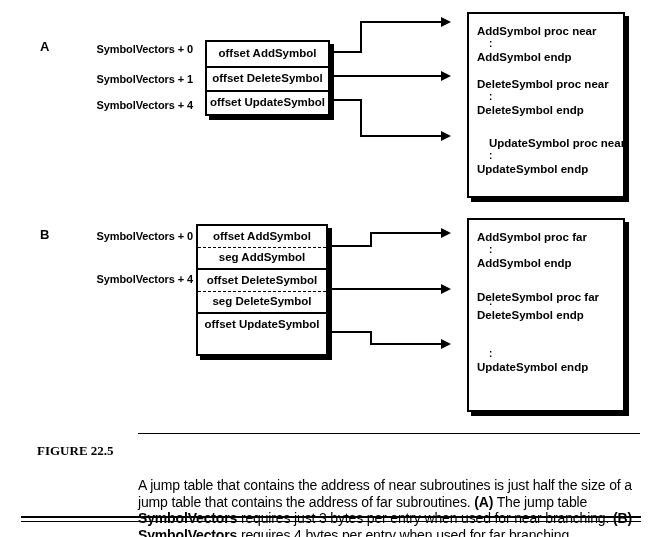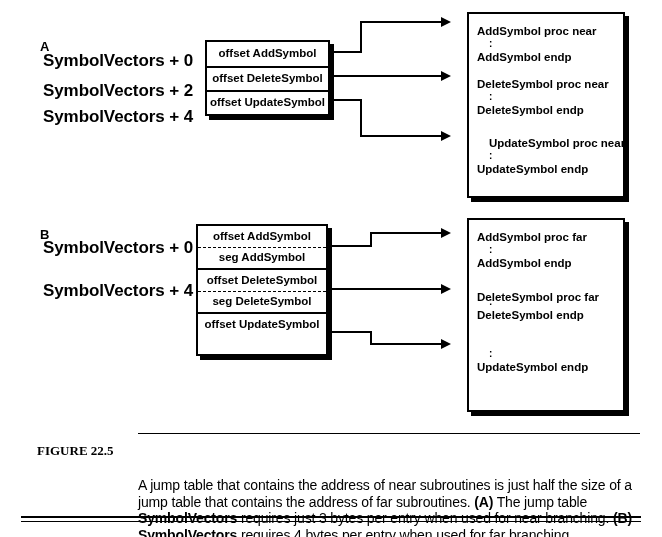--- a/index.html
+++ b/index.html
@@ -16,26 +16,25 @@
   
   .abs{position:absolute;}
 
   
   .panel-letter{
     font-size:13px;font-weight:bold;line-height:1;
   }
 
   
   .addr{
-    font-size:17px;font-weight:bold;
+    font-size:11px;font-weight:bold;
     text-align:right;
     width:150px;
     line-height:1;
     letter-spacing:-0.1px;
-    margin-top:8px;
   }
 
   
   .tablebox{
     position:absolute;
     background:#ffffff;
     border:2px solid #000;
     box-sizing:border-box;
     box-shadow:4px 4px 0 0 #000;
   }
@@ -106,21 +105,21 @@
   .caption-text b{font-weight:bold;}
 </style>
 </head>
 <body>
 
 <div class="fig">
 
   <div class="abs panel-letter" style="left:40px;top:40px;">A</div>
 
   <div class="abs addr" style="left:43px;top:44px;">SymbolVectors + 0</div>
-  <div class="abs addr" style="left:43px;top:74px;">SymbolVectors + 2</div>
+  <div class="abs addr" style="left:43px;top:74px;">SymbolVectors + 1</div>
   <div class="abs addr" style="left:43px;top:100px;">SymbolVectors + 4</div>
 
   <div class="tablebox" style="left:205px;top:40px;width:125px;height:76px;">
     <div class="cell" style="height:24px;">offset AddSymbol</div>
     <div class="cell" style="height:24px;">offset DeleteSymbol</div>
     <div class="cell" style="height:24px;">offset UpdateSymbol</div>
   </div>
 
   <div class="hline" style="left:332px;top:51px;width:30px;"></div>
   <div class="vline" style="left:360px;top:21px;height:32px;"></div>

